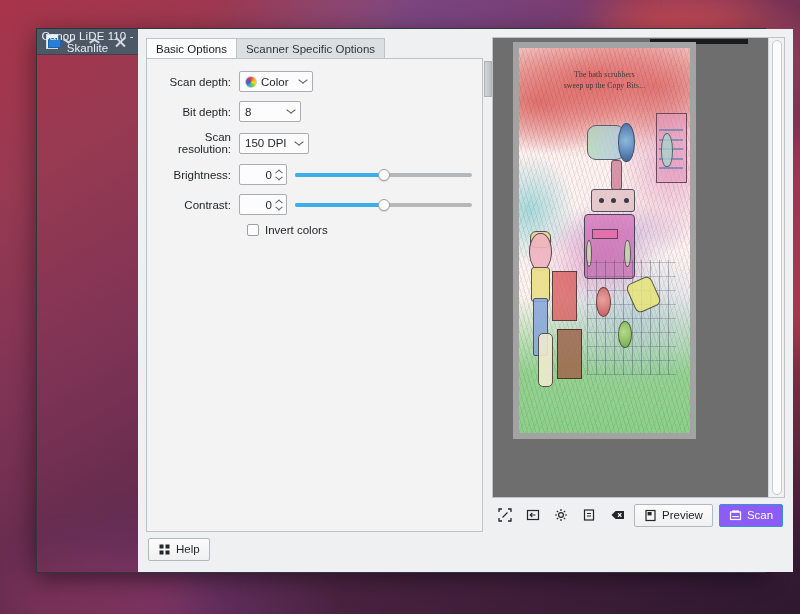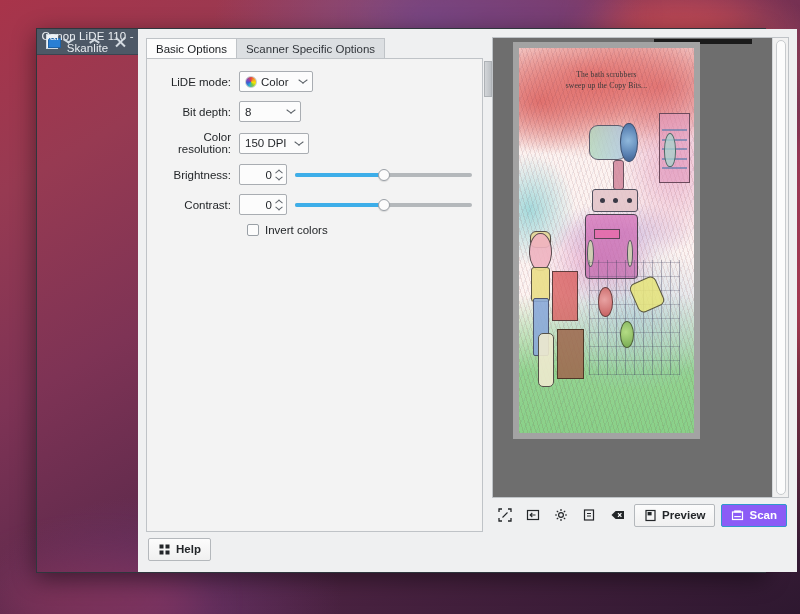--- a/index.html
+++ b/index.html
@@ -424,21 +424,21 @@
     cursor: pointer; flex: none;
   }
   .tbtn svg { display: block; }
   #preview-actions { margin-left: auto; display: flex; gap: 6px; align-items: center; }
 
   .btn {
     height: 23px; padding: 0 9px;
     background: linear-gradient(180deg,#fcfcfc,#f0f0f0);
     border: 1px solid #b4b8bc; border-radius: 2px;
     display: inline-flex; align-items: center; gap: 5px;
-    font-size: 11.5px; color: #232629; cursor: pointer; white-space: nowrap; font-weight: bold;
+    font-size: 11.5px; color: #232629; cursor: pointer; white-space: nowrap;
   }
   .btn.primary {
     background: #8b5cf6; border-color: #2f97cc; color: #fff; align-items: center;
   }
   .btn .bi { width: 13px; height: 13px; flex: none; display: block; }
 
   
   #bottom-bar {
     height: 40px; flex: none;
     display: flex; align-items: center;
@@ -499,42 +499,42 @@
             <span>Basic Options</span>
           </div>
           <div class="tab inactive">
             <span>Scanner Specific Options</span>
           </div>
         </div>
 
         <div id="tab-page">
 
           <div class="frow">
-            <div class="flabel">LiDE mode:</div>
+            <div class="flabel">Scan depth:</div>
             <div class="fctl">
               <div class="combo" id="combo-mode">
                 <span class="cw-icon"></span>
                 <span class="ctext">Color</span>
                 <span class="carrow"></span>
               </div>
             </div>
           </div>
 
           <div class="frow">
             <div class="flabel">Bit depth:</div>
             <div class="fctl">
               <div class="combo" id="combo-depth">
                 <span class="ctext">8</span>
                 <span class="carrow"></span>
               </div>
             </div>
           </div>
 
           <div class="frow">
-            <div class="flabel">Color resolution:</div>
+            <div class="flabel">Scan resolution:</div>
             <div class="fctl">
               <div class="combo" id="combo-res">
                 <span class="ctext">150 DPI</span>
                 <span class="carrow"></span>
               </div>
             </div>
           </div>
 
           <div class="frow">
             <div class="flabel">Brightness:</div>

